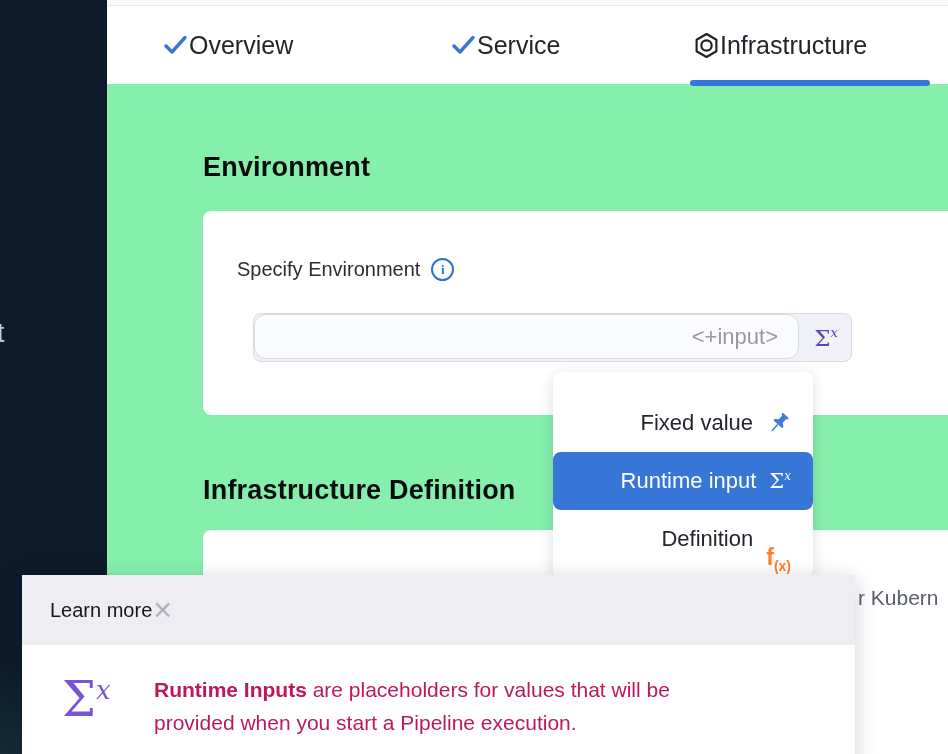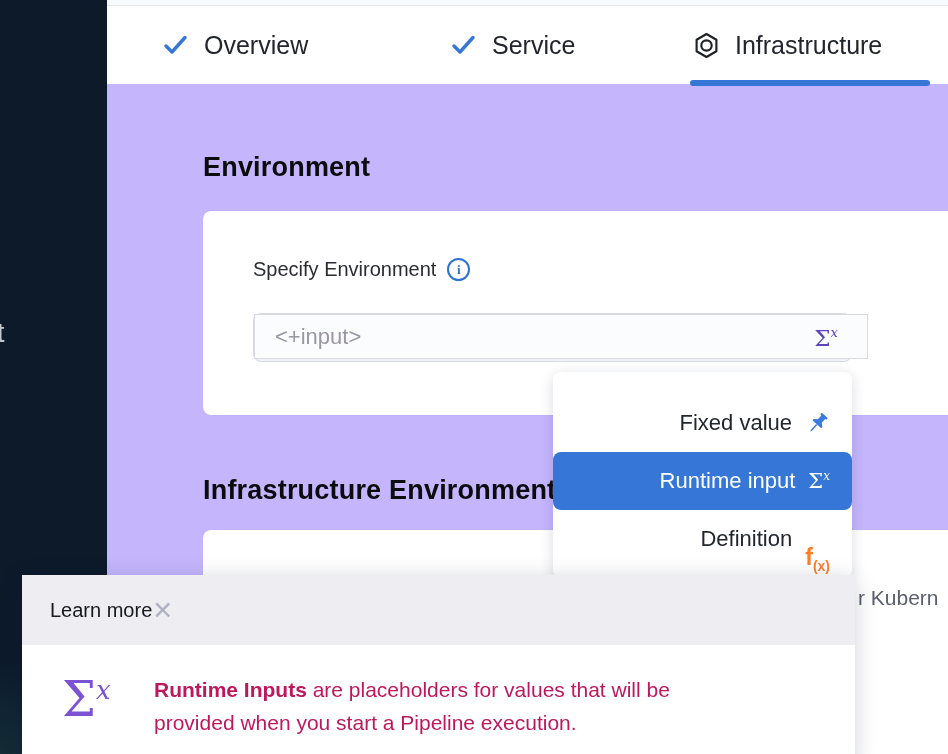--- a/index.html
+++ b/index.html
@@ -16,69 +16,69 @@
   .sidebar-partial{
     position:absolute;left:-3px;top:318px;color:#c3c8cf;font-size:27px;width:14px;
     overflow:hidden;white-space:nowrap;
   }
   
   .topbar{
     position:absolute;left:107px;right:0;top:0;height:84px;background:#ffffff;z-index:4;
   }
   .top-sliver{position:absolute;left:0;right:0;top:0;height:5px;background:#f7fafc;border-bottom:1px solid #e8eaed;}
   .tab{
-    position:absolute;top:6px;height:78px;display:flex;align-items:center;gap:15px;
+    position:absolute;top:6px;height:78px;display:flex;align-items:center;
     font-size:25px;color:#22262c;cursor:pointer;white-space:nowrap;
   }
   .tab-ic{display:flex;align-items:center;}
   .tab-underline{
     position:absolute;left:583px;bottom:-2px;width:240px;height:6px;border-radius:3px;background:#3576d7;
   }
   
-  .content{position:absolute;left:107px;right:0;top:84px;bottom:0;background:#c4b5fd;}
+  .content{position:absolute;left:107px;right:0;top:84px;bottom:0;background:#86efac;}
   .h1{
     position:absolute;left:96px;font-size:27px;font-weight:700;color:#0b0c0e;letter-spacing:.2px;
   }
   .card{
     position:absolute;left:96px;right:-12px;background:#ffffff;border-radius:8px;
     box-shadow:0 0 1px rgba(40,41,61,.18);
   }
   .card1{top:127px;height:204px;}
   .card2{top:446px;bottom:-10px;}
-  .field-label-row{position:absolute;left:50px;top:47px;display:flex;align-items:center;gap:11px;}
+  .field-label-row{position:absolute;left:34px;top:47px;display:flex;align-items:center;gap:11px;}
   .field-label{font-size:20px;color:#2b2d33;font-weight:500;}
   .info-ic{
     width:19px;height:19px;border:2px solid #2f71d0;border-radius:50%;
     color:#2f71d0;font-size:13px;font-weight:700;display:flex;align-items:center;justify-content:center;
     font-family:"Liberation Serif",serif;cursor:pointer;
   }
   .input-group{
     position:absolute;left:50px;top:102px;width:597px;height:47px;
     background:#f1f2f8;border:1px solid #d8dae2;border-radius:8px;
   }
   .input-group input{
-    position:absolute;left:0;top:0;width:614px;height:45px;box-sizing:border-box;
-    background:#fbfcfe;border:1px solid #d8dae2;border-radius:0;outline:none;
-    padding:0 20px;font-size:22px;color:#9a96a3;font-family:"Liberation Sans",sans-serif;
+    position:absolute;left:0;top:0;width:545px;height:45px;box-sizing:border-box;
+    background:#fbfcfe;border:1px solid #d8dae2;border-radius:12px;outline:none;
+    padding:0 20px;font-size:22px;color:#9a96a3;font-family:"Liberation Sans",sans-serif;text-align:right;
   }
   .input-suffix{
     position:absolute;right:0;top:0;width:50px;height:47px;display:flex;align-items:center;justify-content:center;
     cursor:pointer;
   }
   .sigma{font-family:"DejaVu Serif",serif;}
   .sigma sup{font-style:italic;font-family:"DejaVu Serif",serif;}
   .input-suffix .sigma{font-size:23px;color:#5c44bd;}
   .input-suffix .sigma sup{font-size:13px;}
   .partial-right{
     position:absolute;left:751px;top:502px;width:92px;overflow:hidden;white-space:nowrap;
     font-size:21px;color:#5a5e6d;
   }
   
   .dropdown{
-    position:absolute;left:553px;top:372px;width:299px;z-index:30;
+    position:absolute;left:553px;top:372px;width:260px;z-index:30;
     background:#ffffff;border-radius:8px;box-shadow:0 3px 14px rgba(20,30,60,.16);
     padding:22px 0 10px 0;
   }
   .dd-item{
     height:58px;display:flex;align-items:center;justify-content:flex-end;gap:13px;
     padding-right:22px;font-size:22px;color:#22262d;cursor:pointer;
   }
   .dd-item.selected{background:#3576d7;color:#ffffff;border-radius:8px;}
   .dd-item .sigma{font-size:21px;}
   .dd-item .sigma sup{font-size:12px;}
@@ -154,21 +154,21 @@
       <span class="info-ic">i</span>
     </div>
     <div class="input-group">
       <input readonly="" value="&lt;+input&gt;" style="">
       <div class="input-suffix">
         <span class="sigma"><span>Σ</span><sup>x</sup></span>
       </div>
     </div>
   </div>
 
-  <div class="h1" style="top:391px;">Infrastructure Environment</div>
+  <div class="h1" style="top:391px;">Infrastructure Definition</div>
 
   <div class="card card2"></div>
 
   <div class="partial-right">r Kubern</div>
 </div>
 
 <div class="dropdown">
 
   <div class="dd-item">
     <span>Fixed value</span>

